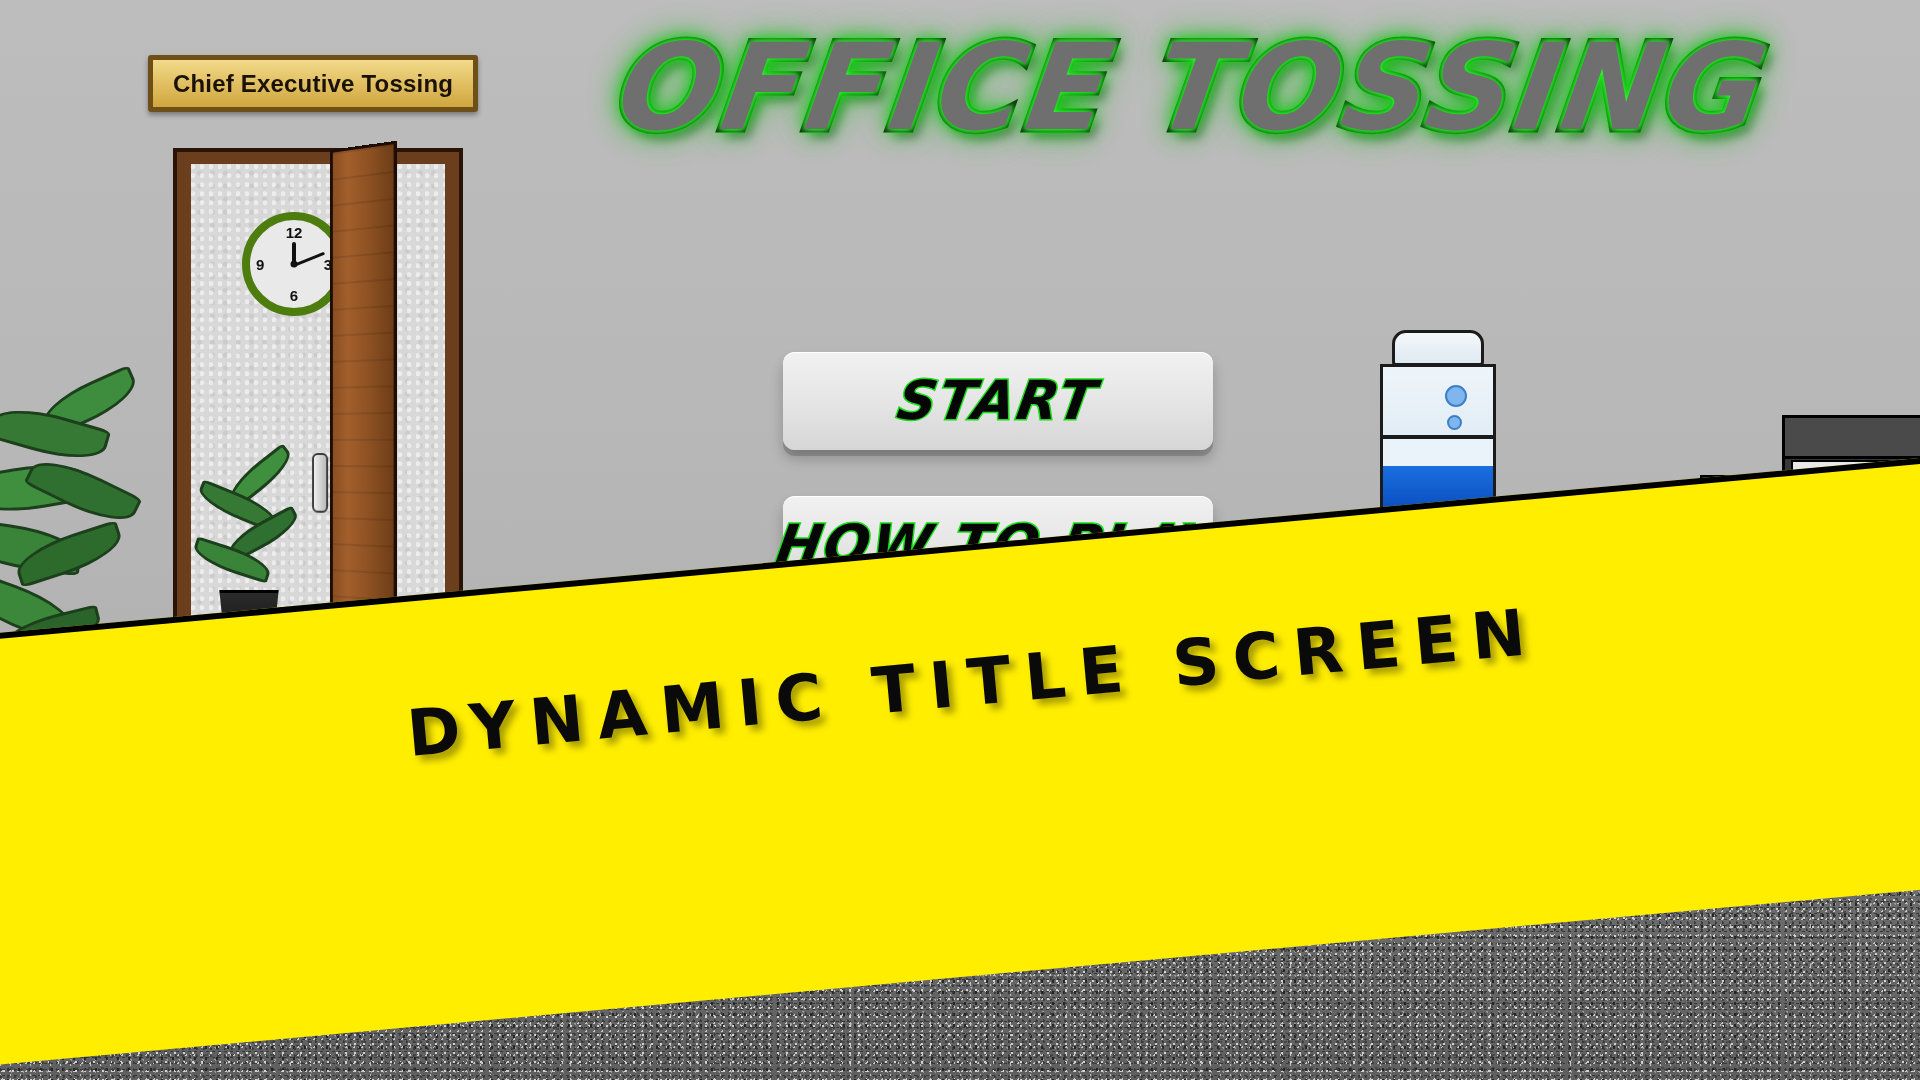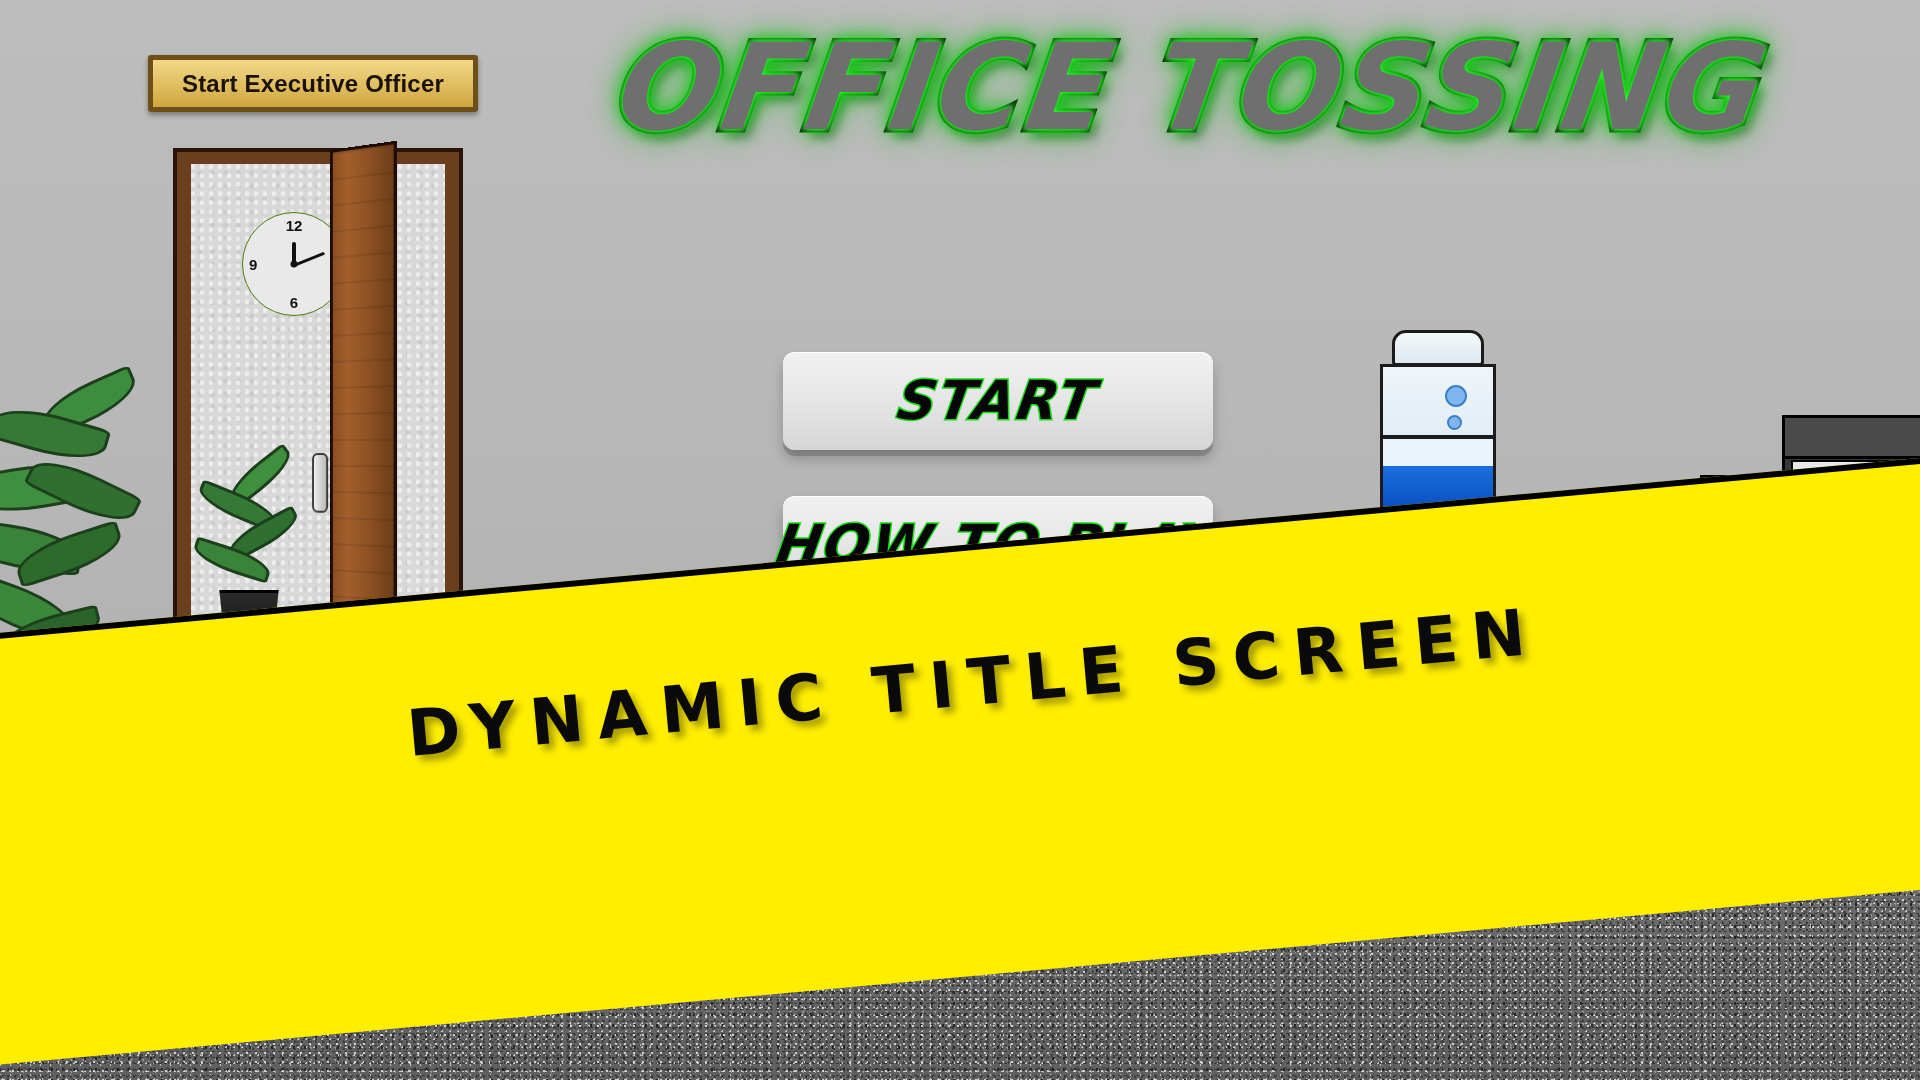--- a/index.html
+++ b/index.html
@@ -71,21 +71,21 @@
   }
   .door-handle{
     position:absolute;left:-22px;top:300px;width:13px;height:56px;
     background:linear-gradient(90deg,#efefef,#b9b9b9);
     border:2px solid #3a3a3a;border-radius:6px;
   }
 
   
   .clock{
     position:absolute;left:242px;top:212px;width:104px;height:104px;
-    border-radius:50%;background:#e9e9e9;border:1px solid #4d7c0f;
+    border-radius:50%;background:#e9e9e9;border:8px solid #4d7c0f;
     box-sizing:border-box;
   }
   .clock span{
     position:absolute;font:700 15px/1 "Liberation Sans",sans-serif;color:#111;
   }
   .c12{left:50%;top:5px;transform:translateX(-50%);}
   .c3{right:6px;top:50%;transform:translateY(-50%);}
   .c6{left:50%;bottom:5px;transform:translateX(-50%);}
   .c9{left:6px;top:50%;transform:translateY(-50%);}
   .hand{position:absolute;left:50%;top:50%;background:#111;transform-origin:0 50%;border-radius:2px;}
@@ -247,21 +247,21 @@
     <div class="hand hour"></div>
     <div class="hand min"></div>
     <div class="pin"></div>
   </div>
 
   <div class="door-panel">
     <div class="door-handle"></div>
   </div>
 
   <div class="plaque">
-    <span class="plaque-text">Start Executive Officer</span>
+    <span class="plaque-text">Chief Executive Tossing</span>
   </div>
 
   <div class="plantA">
     <div class="leafA" style="left:58px;top:4px;width:96px;height:30px;border-radius:60% 10% 60% 10%;transform:rotate(-24deg);background:#3e8c3e;"></div>
     <div class="leafA" style="left:10px;top:34px;width:112px;height:34px;border-radius:60% 10% 60% 10%;transform:rotate(16deg);background:#357935;"></div>
     <div class="leafA" style="left:-14px;top:86px;width:120px;height:38px;border-radius:10% 60% 10% 60%;transform:rotate(-10deg);background:#3f8f3f;"></div>
     <div class="leafA" style="left:46px;top:92px;width:108px;height:32px;border-radius:60% 10% 60% 10%;transform:rotate(26deg);background:#2f6f2f;"></div>
     <div class="leafA" style="left:-22px;top:146px;width:118px;height:36px;border-radius:10% 60% 10% 60%;transform:rotate(8deg);background:#3a843a;"></div>
     <div class="leafA" style="left:34px;top:156px;width:104px;height:30px;border-radius:60% 10% 60% 10%;transform:rotate(-18deg);background:#2d6b2d;"></div>
     <div class="leafA" style="left:-18px;top:208px;width:110px;height:34px;border-radius:10% 60% 10% 60%;transform:rotate(20deg);background:#3b883b;"></div>

